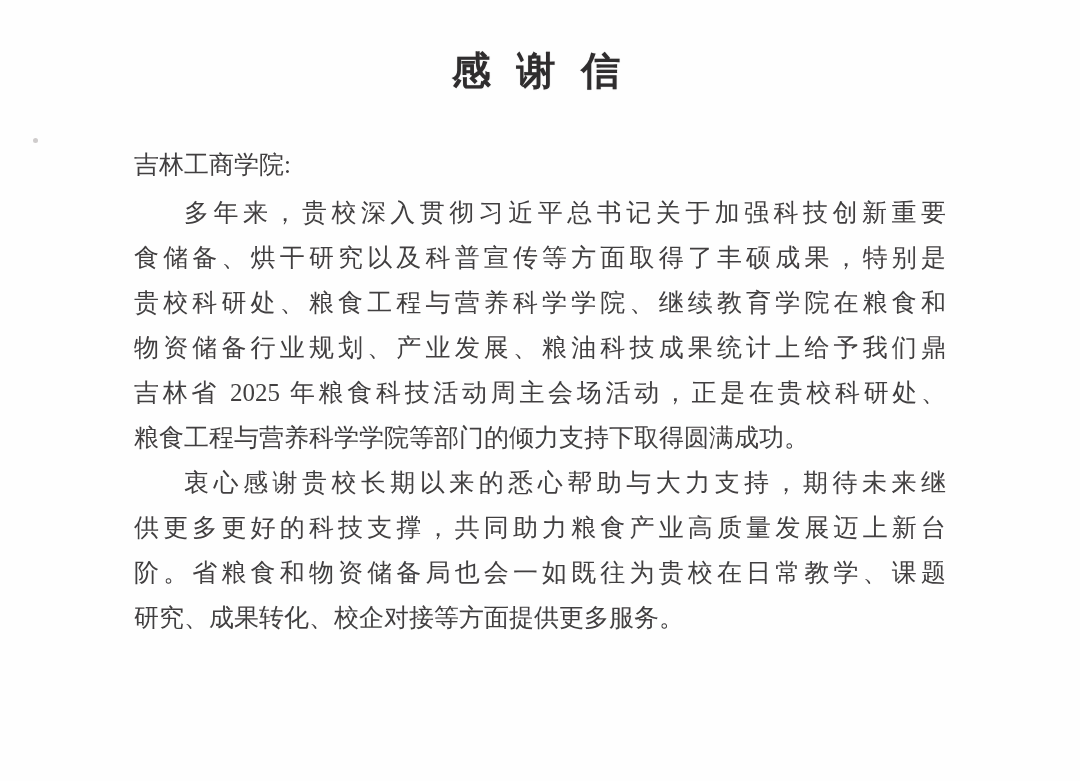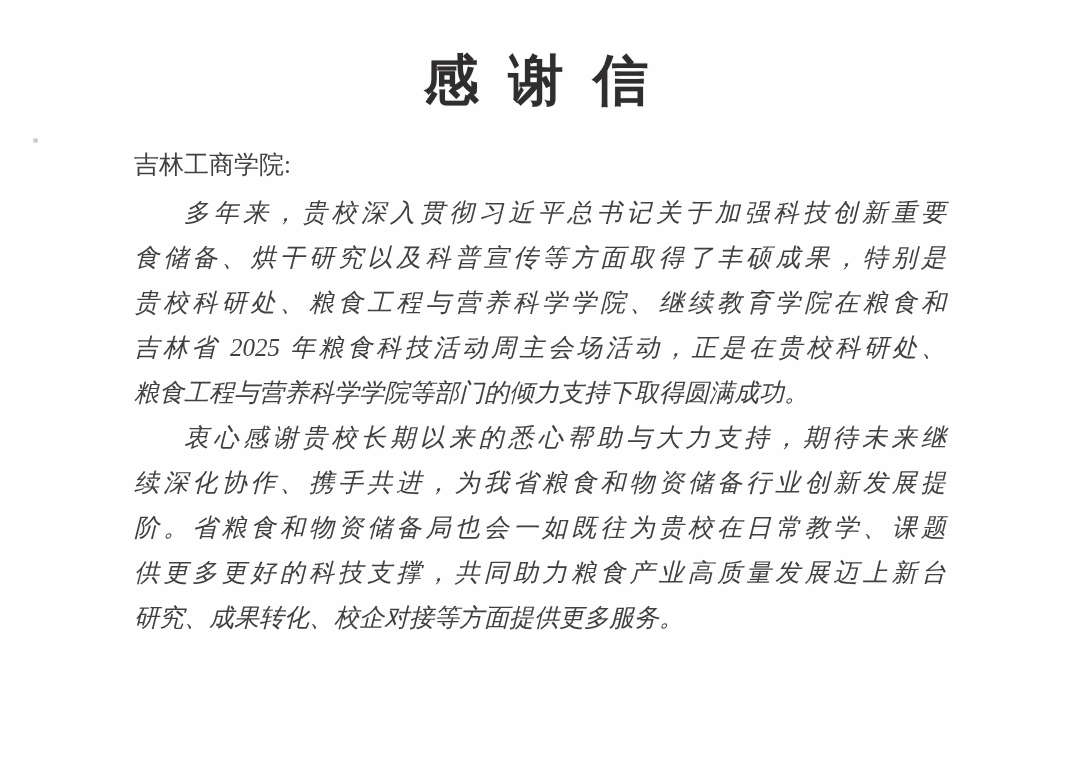--- a/index.html
+++ b/index.html
@@ -12,21 +12,21 @@
   .page {
     position: relative;
     width: 1080px; height: 781px;
     background: #fefefe;
   }
   .title {
     position: absolute;
     top: 44px; left: 0;
     width: 1080px;
     text-align: center;
-    font-size: 55px;
+    font-size: 39px;
     font-weight: bold;
     color: #2f2d2e;
     letter-spacing: 8px;
     text-shadow: 0 0 1px rgba(60,55,55,0.35);
   }
   .content {
     position: absolute;
     top: 140px; left: 134px;
     width: 812px;
     color: #413f40;
@@ -35,21 +35,20 @@
   .salutation {
     height: 50px;
     line-height: 50px;
     text-align: left;
   }
   .line {
     height: 45px;
     line-height: 45px;
     text-align: justify;
     text-justify: inter-character;
-    font-style: italic;
   }
   .line.just {
     text-align-last: justify;
   }
   .line.indent {
     text-indent: 2em;
   }
   .speck {
     position: absolute;
     left: 33px; top: 138px;
@@ -67,23 +66,23 @@
 
   <div class="title">感 谢 信</div>
 
   <div class="content">
 
     <div class="salutation">吉林工商学院:</div>
 
     <div class="line just indent">多年来，贵校深入贯彻习近平总书记关于加强科技创新重要</div>
     <div class="line just">食储备、烘干研究以及科普宣传等方面取得了丰硕成果，特别是</div>
     <div class="line just">贵校科研处、粮食工程与营养科学学院、继续教育学院在粮食和</div>
+    <div class="line just">物资储备行业规划、产业发展、粮油科技成果统计上给予我们鼎</div>
     <div class="line just">吉林省 2025 年粮食科技活动周主会场活动，正是在贵校科研处、</div>
     <div class="line">粮食工程与营养科学学院等部门的倾力支持下取得圆满成功。</div>
     <div class="line just indent">衷心感谢贵校长期以来的悉心帮助与大力支持，期待未来继</div>
-    <div class="line just">续深化协作、携手共进，为我省粮食和物资储备行业创新发展提</div>
+    <div class="line just">供更多更好的科技支撑，共同助力粮食产业高质量发展迈上新台</div>
     <div class="line just">阶。省粮食和物资储备局也会一如既往为贵校在日常教学、课题</div>
-    <div class="line just">供更多更好的科技支撑，共同助力粮食产业高质量发展迈上新台</div>
     <div class="line">研究、成果转化、校企对接等方面提供更多服务。</div>
 
   </div>
 
 </div>
 
 </body></html>

